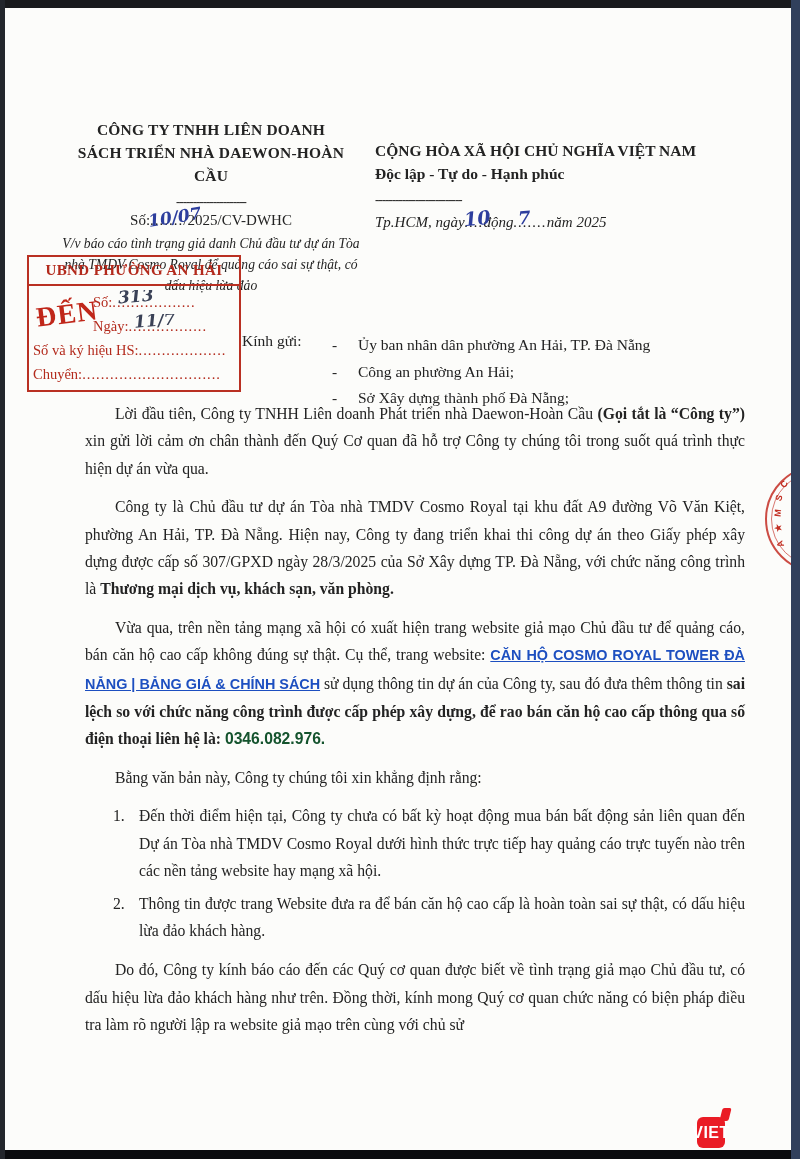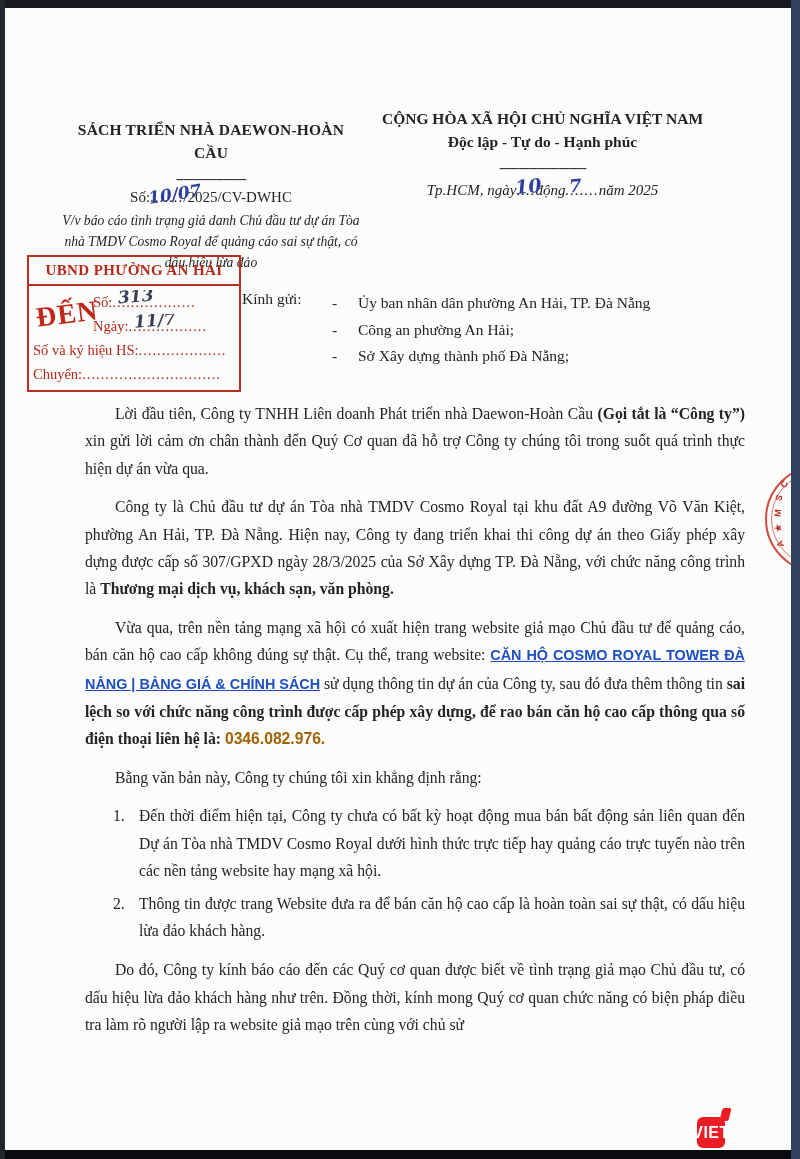--- a/index.html
+++ b/index.html
@@ -14,21 +14,21 @@
   .edge-bottom { left:0; bottom:0; width:100%; height:9px; background:#0a0b0e; }
   .edge-left   { left:0; top:0; width:5px; height:100%; background:#23262c; }
   .edge-right  { right:0; top:0; width:9px; height:100%; background:#31405c; }
   .page {
     position:absolute; left:5px; top:8px; right:9px; bottom:9px;
     background:#fcfcfa; overflow:hidden;
   }
 
   
   .head-left  { position:absolute; left:55px;  top:110px; width:302px; text-align:center; }
-  .head-right { position:absolute; left:370px; top:100px; width:335px; text-align:center; }
+  .head-right { position:absolute; left:370px; top:132px; width:335px; }
   .company-line  { font-weight:bold; font-size:15.5px; line-height:23px; letter-spacing:.2px; }
   .national-1 { font-weight:bold; font-size:15.5px; line-height:22px; }
   .national-2 { font-weight:bold; font-size:15.5px; line-height:22px; margin-top:1px; }
   .divider { font-weight:bold; letter-spacing:-1px; font-size:13px; line-height:16px; margin-top:7px; color:#2a2a2a; }
   .doc-num { font-size:15px; margin-top:2px; }
   .subject { font-style:italic; font-size:13.6px; line-height:21px; margin-top:4px; }
   .dateline { font-style:italic; font-size:15px; margin-top:6px; white-space:nowrap; }
 
   .dotwrap { position:relative; display:inline-block; }
   .dots { letter-spacing:1px; }
@@ -57,35 +57,35 @@
   }
   .stamp-line { font-size:14.5px; line-height:24px; white-space:nowrap; overflow:hidden; }
   .stamp-indent { padding-left:60px; }
   .hw-stamp {
     color:#3a4156; font-size:17px; font-weight:bold; font-style:italic;
     top:-6px; left:6px; transform:rotate(-5deg);
   }
 
   
   .recipients { position:absolute; left:237px; top:282px; width:520px; z-index:2; }
-  .rec-row { display:flex; }
+  .rec-row { display:flex;margin-top:42px; }
   .kinhgui { font-size:15.5px; width:86px; flex:0 0 86px; }
   .rec-list { padding-top:0; }
   .rec-item { display:flex; font-size:15.5px; line-height:26.5px; }
   .rec-dash { width:30px; flex:0 0 30px; text-align:left; padding-left:4px; }
 
   
   .body-text { position:absolute; left:80px; top:392px; width:660px; font-size:15.7px; line-height:27.4px; text-align:justify; }
   .body-text p { margin:0 0 11px 0; text-indent:30px; }
   .b { font-weight:bold; }
   .doclink {
     font-family:"Liberation Sans", sans-serif; font-weight:bold; font-size:14.4px;
     color:#1d4fc0; text-decoration:underline; cursor:pointer;
   }
-  .phone { font-family:"Liberation Sans", sans-serif; font-weight:bold; color:#a16207; }
+  .phone { font-family:"Liberation Sans", sans-serif; font-weight:bold; color:#14532d; }
   .numlist { margin:2px 0 12px 28px; }
   .num-item { display:flex; margin-bottom:5px; }
   .num-marker { flex:0 0 26px; }
   .num-body { flex:1; text-align:justify; }
 
   
   .seal-clip { position:absolute; right:0; top:455px; width:32px; height:120px; overflow:hidden; z-index:4; }
   .seal-ring { position:absolute; border-radius:50%; border:2px solid rgba(195,45,35,.85); }
   .ring-outer { left:6px; top:2px; width:108px; height:108px; }
   .ring-inner { left:12px; top:8px; width:96px; height:96px; border-width:1.5px; border-color:rgba(195,45,35,.65); }
@@ -106,20 +106,21 @@
     font-weight:bold; font-size:16px; letter-spacing:.5px;
   }
 </style>
 </head>
 <body>
 
 <div class="frame">
   <div class="page">
 
     <div class="head-left">
+      <div class="company-line">CÔNG TY TNHH LIÊN DOANH</div>
       <div class="company-line">SÁCH TRIỂN NHÀ DAEWON-HOÀN CẦU</div>
       <div class="divider">---------------------</div>
       <div class="doc-num">
         <span>Số:</span><span class="dotwrap"><span class="dots">.......</span><span class="hw hw-docno">10/07</span></span><span>/2025/CV-DWHC</span>
       </div>
       <div class="subject">V/v báo cáo tình trạng giả danh Chủ đầu tư dự án Tòa nhà TMDV Cosmo Royal để quảng cáo sai sự thật, có dấu hiệu lừa đảo</div>
     </div>
 
     <div class="head-right">
       <div class="national-1">CỘNG HÒA XÃ HỘI CHỦ NGHĨA VIỆT NAM</div>

